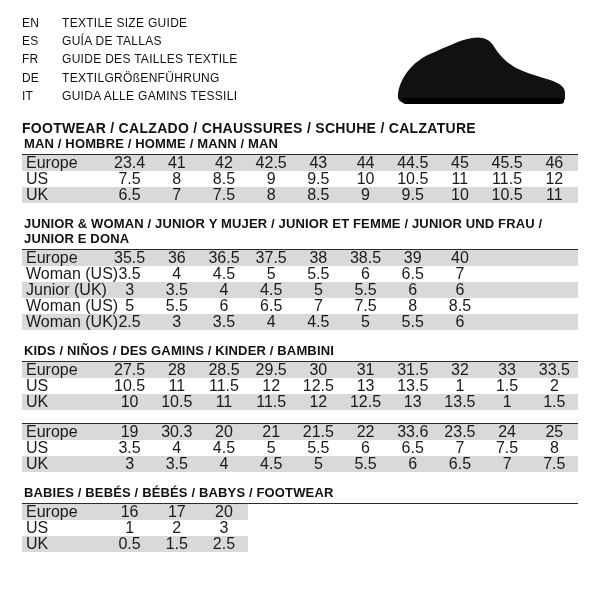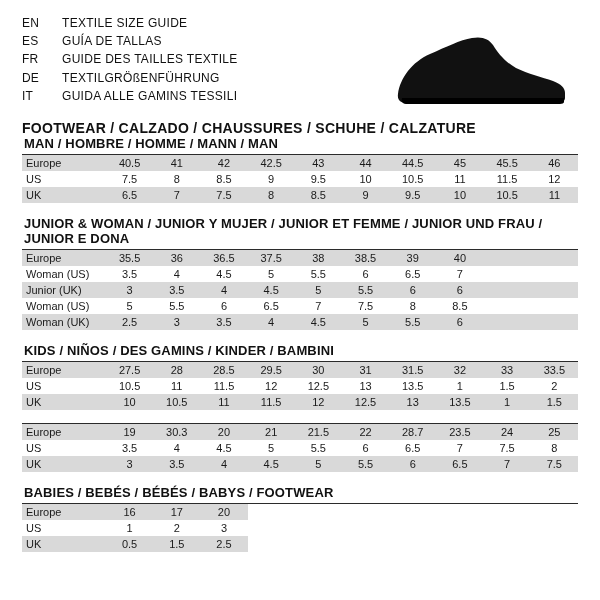--- a/index.html
+++ b/index.html
@@ -78,21 +78,21 @@
     letter-spacing: 0.15px;
   }
   .rule {
     height: 1px;
     background: #2b2b2b;
     width: 100%;
   }
   table.size {
     border-collapse: collapse;
     width: 100%;
-    font-size: 11px;
+    font-size: 16px;
     color: #1a1a1a;
     table-layout: fixed;
   }
   table.size td {
     height: 16px;
     padding: 0 4px;
     text-align: center;
     line-height: 16px;
     white-space: nowrap;
   }
@@ -152,21 +152,21 @@
   </div>
 
   <div class="sections" id="sections-root">
       <div class="section">
         <div class="section-title">MAN / HOMBRE / HOMME / MANN / MAN</div>
         <div class="rule"></div>
         <table class="size">
           <tbody>
             <tr class="shade">
               <td class="rowlabel">Europe</td>
-              <td>40.5</td>
+              <td>23.4</td>
               <td>41</td>
               <td>42</td>
               <td>42.5</td>
               <td>43</td>
               <td>44</td>
               <td>44.5</td>
               <td>45</td>
               <td>45.5</td>
               <td>46</td>
             </tr>
@@ -324,21 +324,21 @@
         <table class="size">
           <tbody>
             <tr class="shade">
               <td class="rowlabel">Europe</td>
               <td>19</td>
               <td>30.3</td>
               <td>20</td>
               <td>21</td>
               <td>21.5</td>
               <td>22</td>
-              <td>28.7</td>
+              <td>33.6</td>
               <td>23.5</td>
               <td>24</td>
               <td>25</td>
             </tr>
             <tr class="plain">
               <td class="rowlabel">US</td>
               <td>3.5</td>
               <td>4</td>
               <td>4.5</td>
               <td>5</td>

